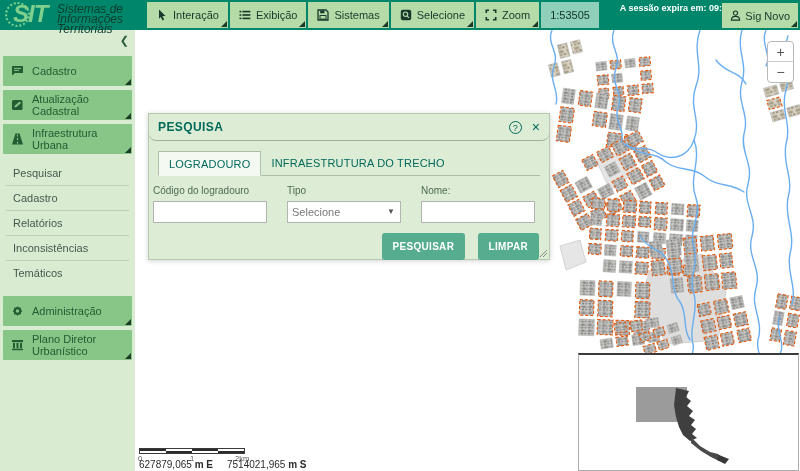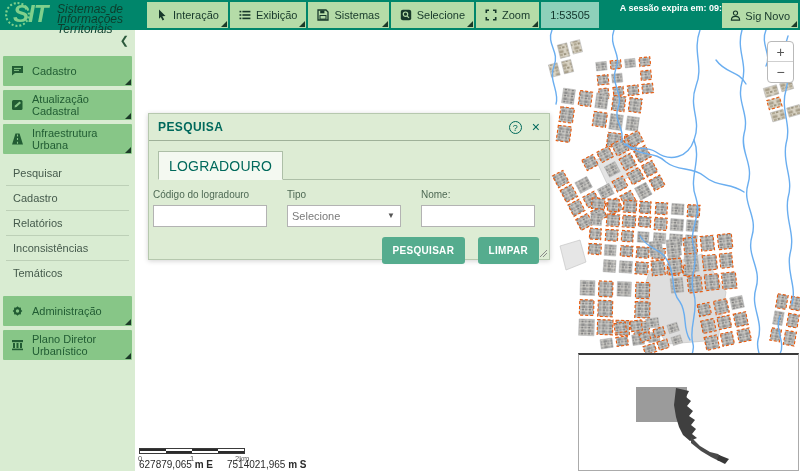--- a/index.html
+++ b/index.html
@@ -73,28 +73,28 @@
   
   #inset { position:absolute; left:578px; top:353px; width:221px; height:118px;
     background:#fff; border-top:2px solid #3a3a3a; border-left:1px solid #ababab;
     border-right:1px solid #ababab; border-bottom:1px solid #ababab; z-index:5; }
 
   
   #dialog { position:absolute; left:148px; top:113px; width:402px; height:147px;
     background:#ddecd4; border:1px solid #b6c8ae; box-shadow:0 1px 5px rgba(0,0,0,.18);
     z-index:30; }
   #dlg-head { height:27px; display:flex; align-items:center; padding:0 9px;
-    border-bottom:1px solid #9fb199; }
+    border-bottom:1px solid #9fb199;border-radius:7px; }
   #dlg-title { font-size:12px; font-weight:bold; letter-spacing:.4px; color:#00695c; flex:1; }
   #dlg-help { width:13px; height:13px; border:1px solid #00695c; border-radius:50%;
     color:#00695c; font-size:9px; line-height:12px; text-align:center; cursor:pointer;
     margin-right:10px; }
   #dlg-close { color:#00695c; font-size:14px; line-height:14px; cursor:pointer; }
   #tabs { margin:9px 9px 0 9px; border-bottom:1px solid #adbfa7; display:flex; }
-  .tab { font-size:14px; letter-spacing:.2px; color:#00695c; padding:6px 10px 5px 10px;
+  .tab { font-size:11px; letter-spacing:.2px; color:#00695c; padding:6px 10px 5px 10px;
     cursor:pointer; position:relative; top:1px; }
   .tab.active { background:#f4f9f1; border:1px solid #adbfa7; border-bottom:1px solid #f4f9f1; }
   #form-row { display:flex; padding:9px 10px 0 4px; }
   .fcol { width:114px; margin-right:20px; }
   .fcol:last-child { margin-right:0; }
   .flabel { font-size:10px; color:#4f6a55; margin-bottom:5px; }
   .finput { width:114px; height:22px; border:1px solid #b3b3b3; background:#fff;
     font-size:11px; padding:0 4px; font-family:"Liberation Sans",sans-serif; }
   .fselect { position:relative; width:114px; height:22px; border:1px solid #b3b3b3;
     background:#fff; font-size:11px; color:#7a7a7a; line-height:20px; padding:0 4px;
@@ -487,20 +487,21 @@
 </div>
 
 <div id="dialog">
   <div id="dlg-head">
     <span id="dlg-title">PESQUISA</span>
     <span id="dlg-help">?</span>
     <span id="dlg-close">×</span>
   </div>
   <div id="tabs">
     <div class="tab active">LOGRADOURO</div>
+    <div class="tab">INFRAESTRUTURA DO TRECHO</div>
   </div>
   <div id="form-row">
     <div class="fcol">
       <div class="flabel">Código do logradouro</div>
       <input class="finput" type="text" value="" style="">
     </div>
     <div class="fcol">
       <div class="flabel">Tipo</div>
       <div class="fselect">
         <span>Selecione</span>

